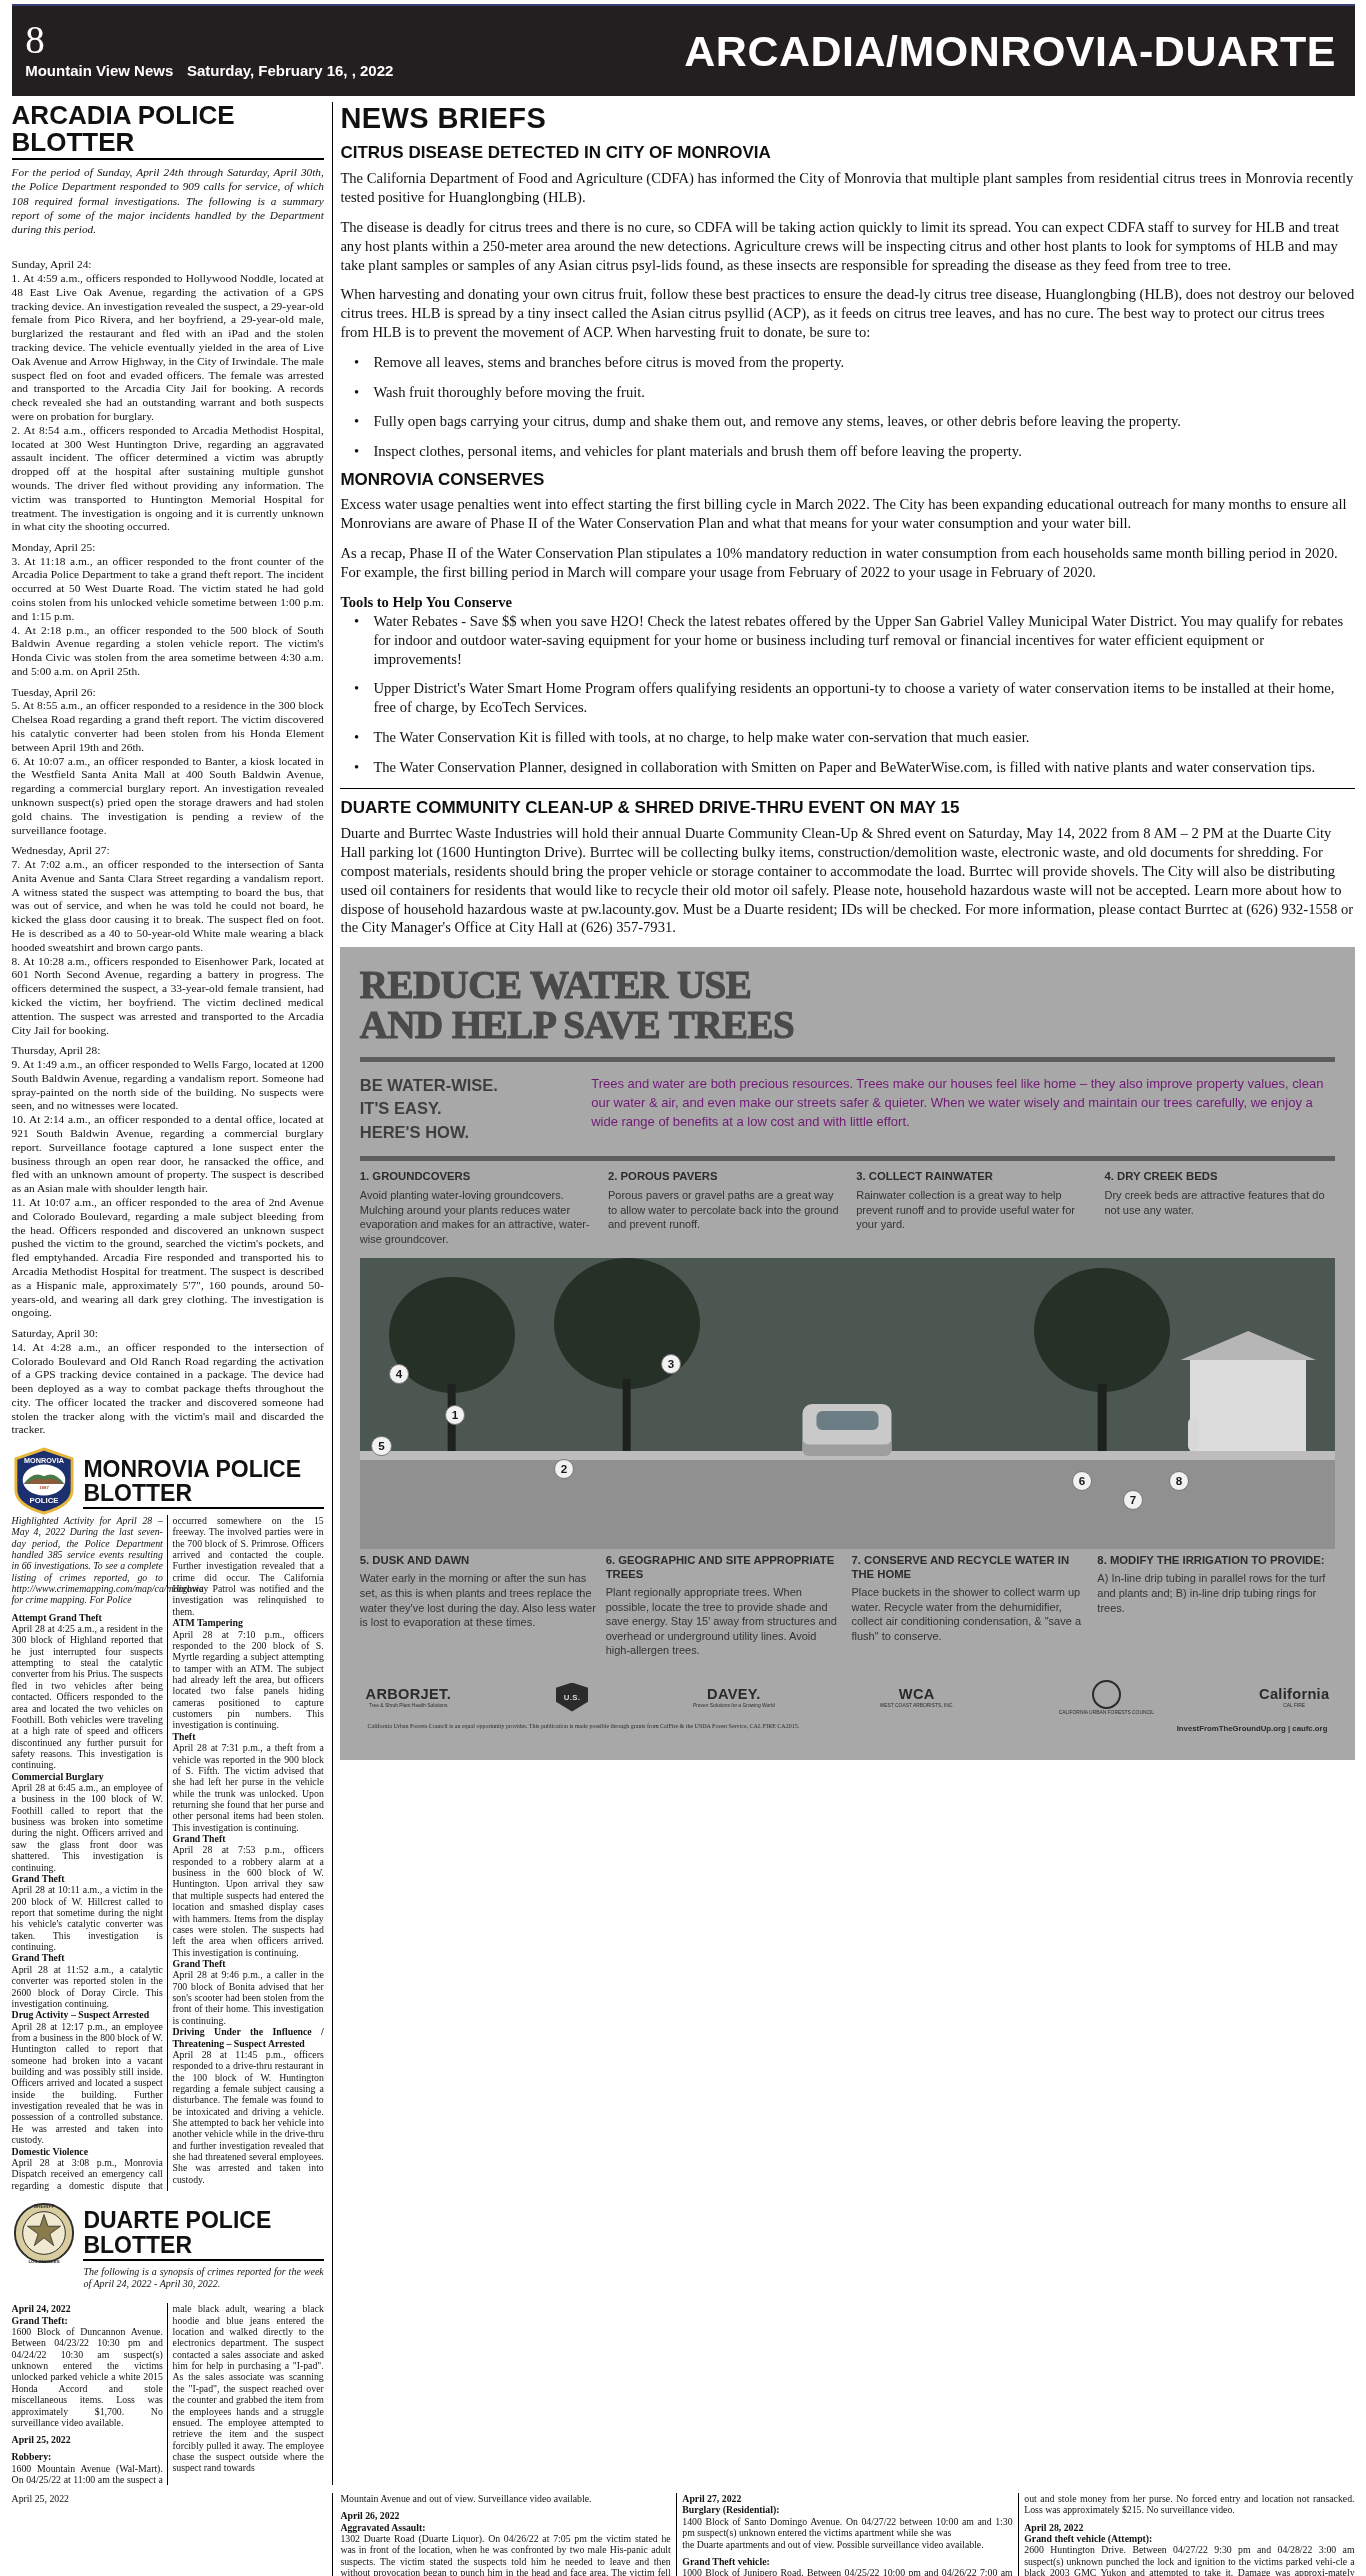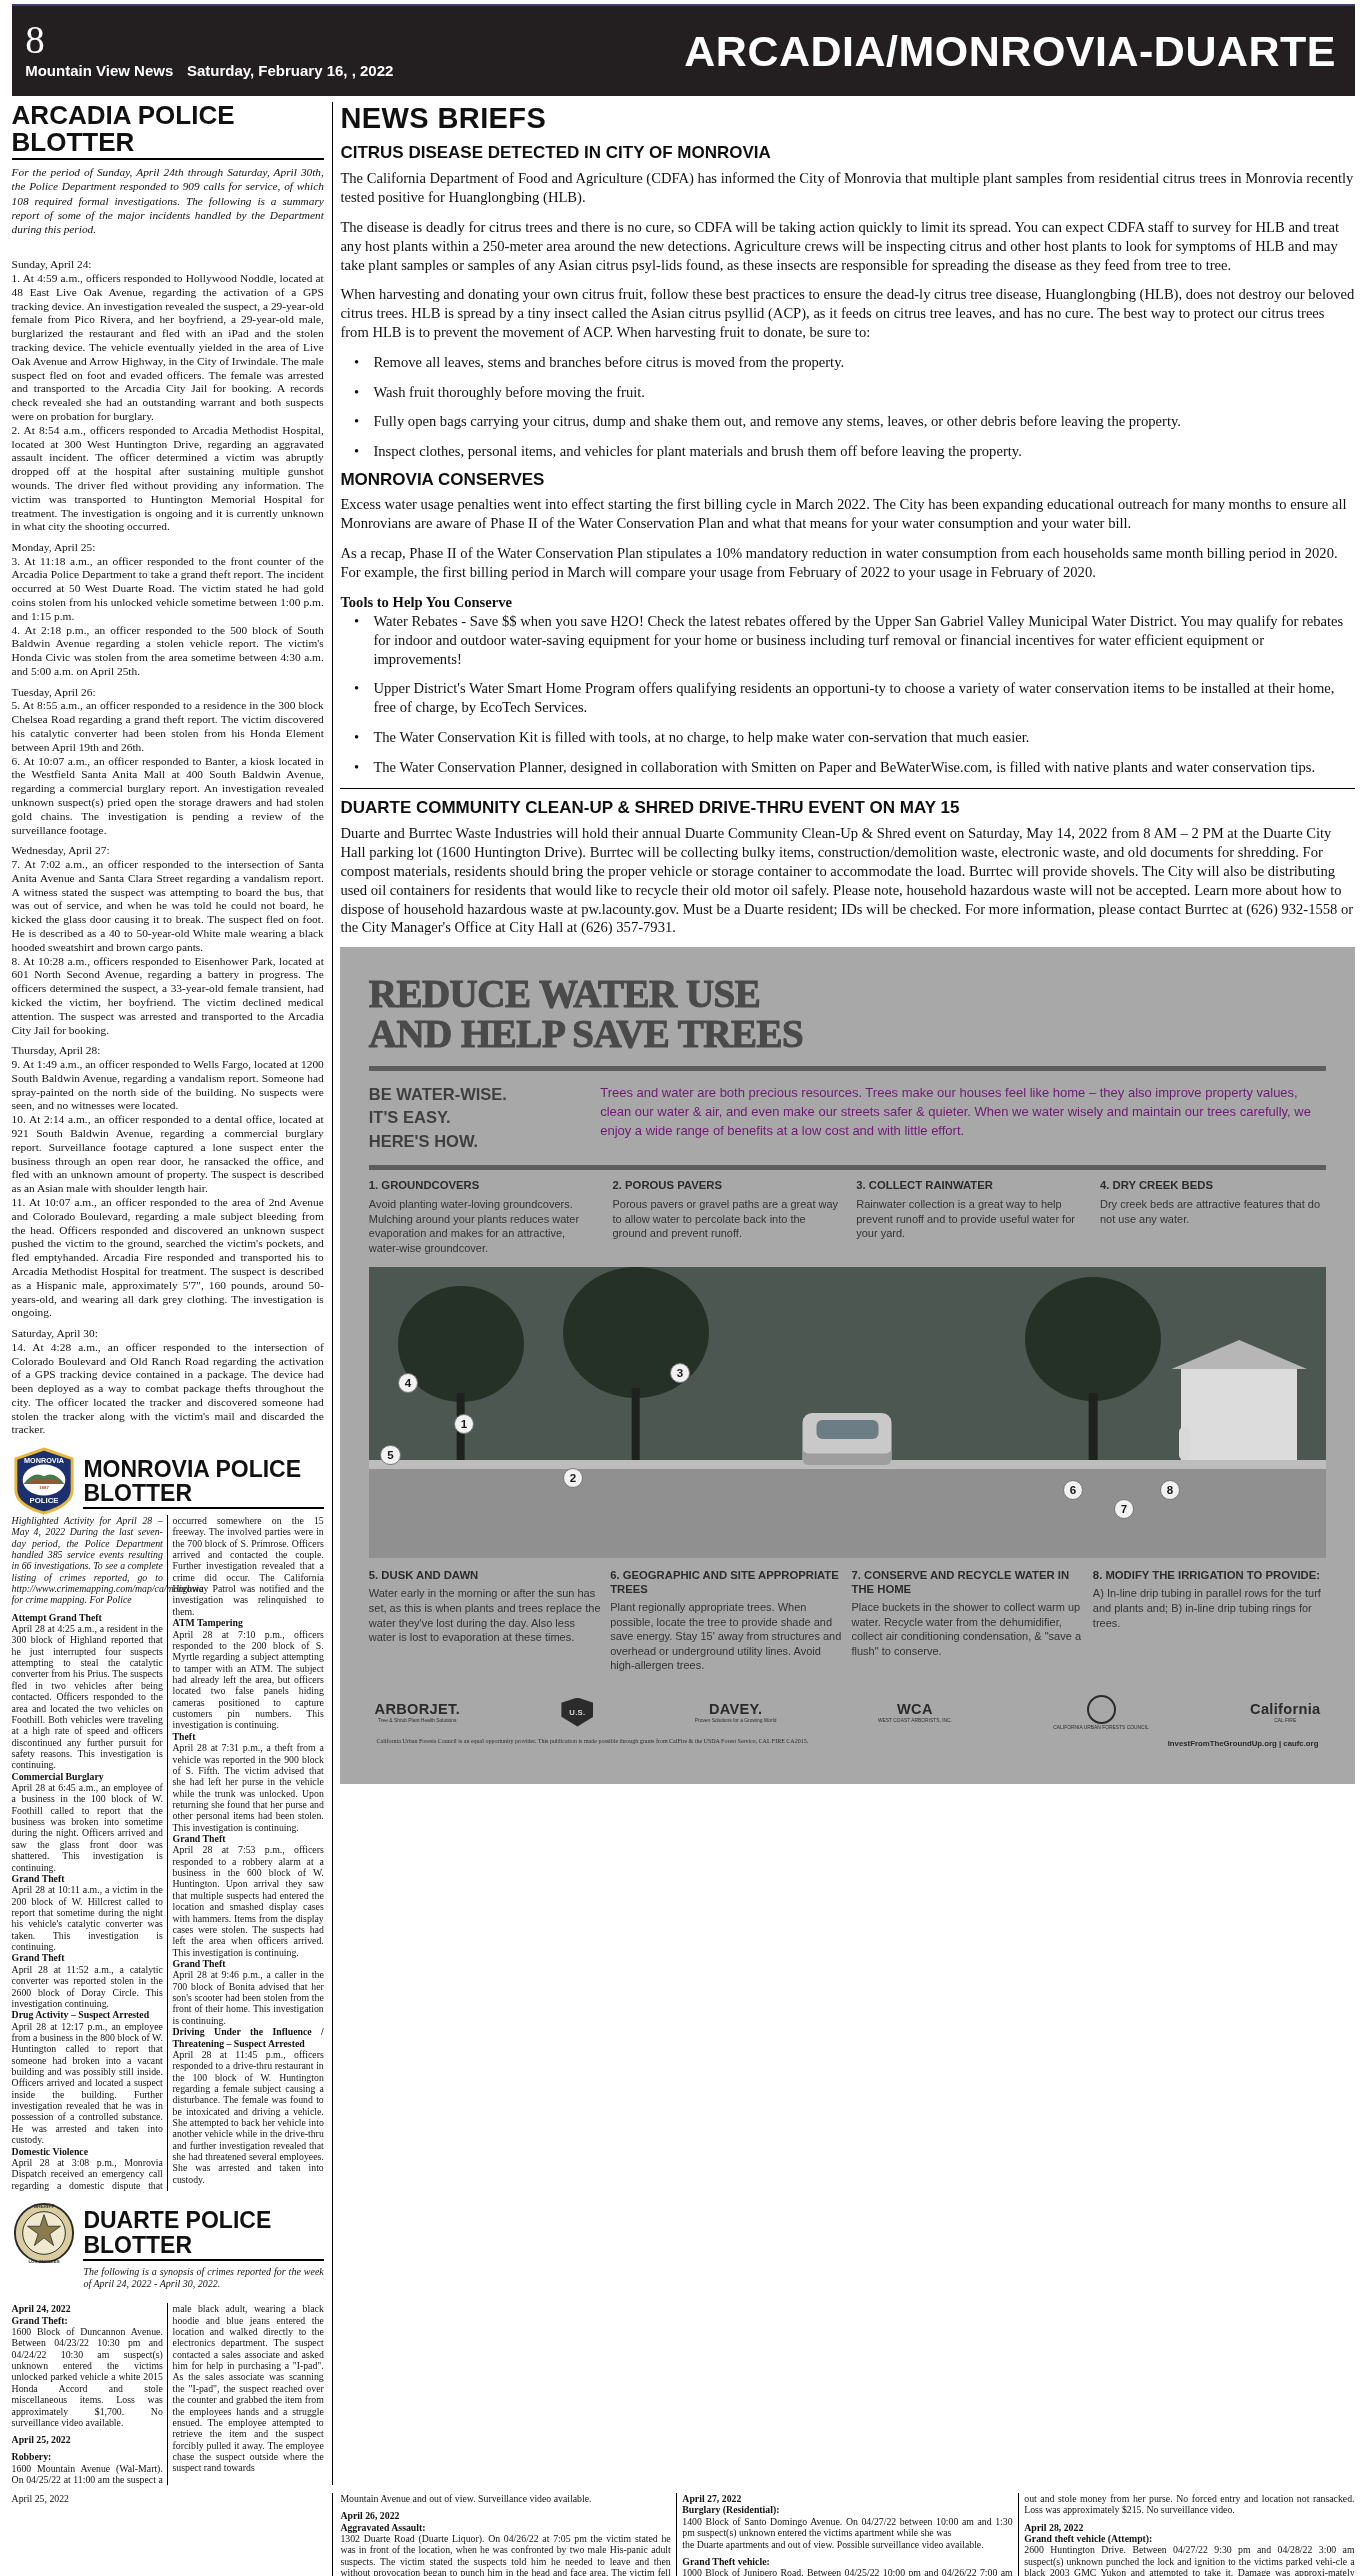--- a/index.html
+++ b/index.html
@@ -147,21 +147,21 @@
   .brief-body b { font-weight: bold; }
   .bullet-line { display: flex; gap: 0; }
   .bullet-line .bl-dot { width: 33px; flex: 0 0 33px; text-align: left; padding-left: 13.6px; }
   .bullet-line .bl-txt { flex: 1; }
   .sec-divider { border-top: 1px solid #000; margin: 11.6px 0 7.8px 0; }
 
   
   .poster {
     background: #a8a8a8;
     margin-top: 9.7px;
-    padding: 9px;
+    padding: 0;
     width: 100%;
     position: relative;
     font-family: "Liberation Sans", sans-serif;
   }
   .poster-inner { padding: 17.5px 19.4px 13.6px 19.4px; }
   .poster-h1 {
     color: #4a4a4a;
     font-weight: bold;
     font-size: 39px;
     line-height: 1.04;
@@ -243,21 +243,21 @@
     position:absolute; width:116px; height:93px; background:#dcdcdc; bottom:98px; right:29px;
   }
   .house:before{
     content:""; position:absolute; left:-9.7px; right:-9.7px; top:-27px; height:29px;
     background:#b6b6b6; clip-path: polygon(0 100%, 50% 0, 100% 100%);
   }
   .person {
     position:absolute; bottom:98px; width:11.6px; height:33px; background:#d8d8d8; border-radius:4.9px;
   }
 
-  .tips-grid2 { margin-top: 11px; gap: 8px; }
+  .tips-grid2 { margin-top: 5px; gap: 8px; }
   .poster-logos {
     display:flex; align-items:center; justify-content:space-between;
     margin-top: 13.6px; padding: 7.8px 5.8px 3.9px 5.8px; gap: 9.7px;
   }
   .logo {
     font-family:"Liberation Sans", sans-serif; font-weight:bold;
     color:#2b2b2b; font-size:14.6px; letter-spacing:0.3px;
     display:flex; flex-direction:column; align-items:center;
   }
   .logo .sub { font-size:4.9px; font-weight:normal; letter-spacing:0; margin-top:1px; }

